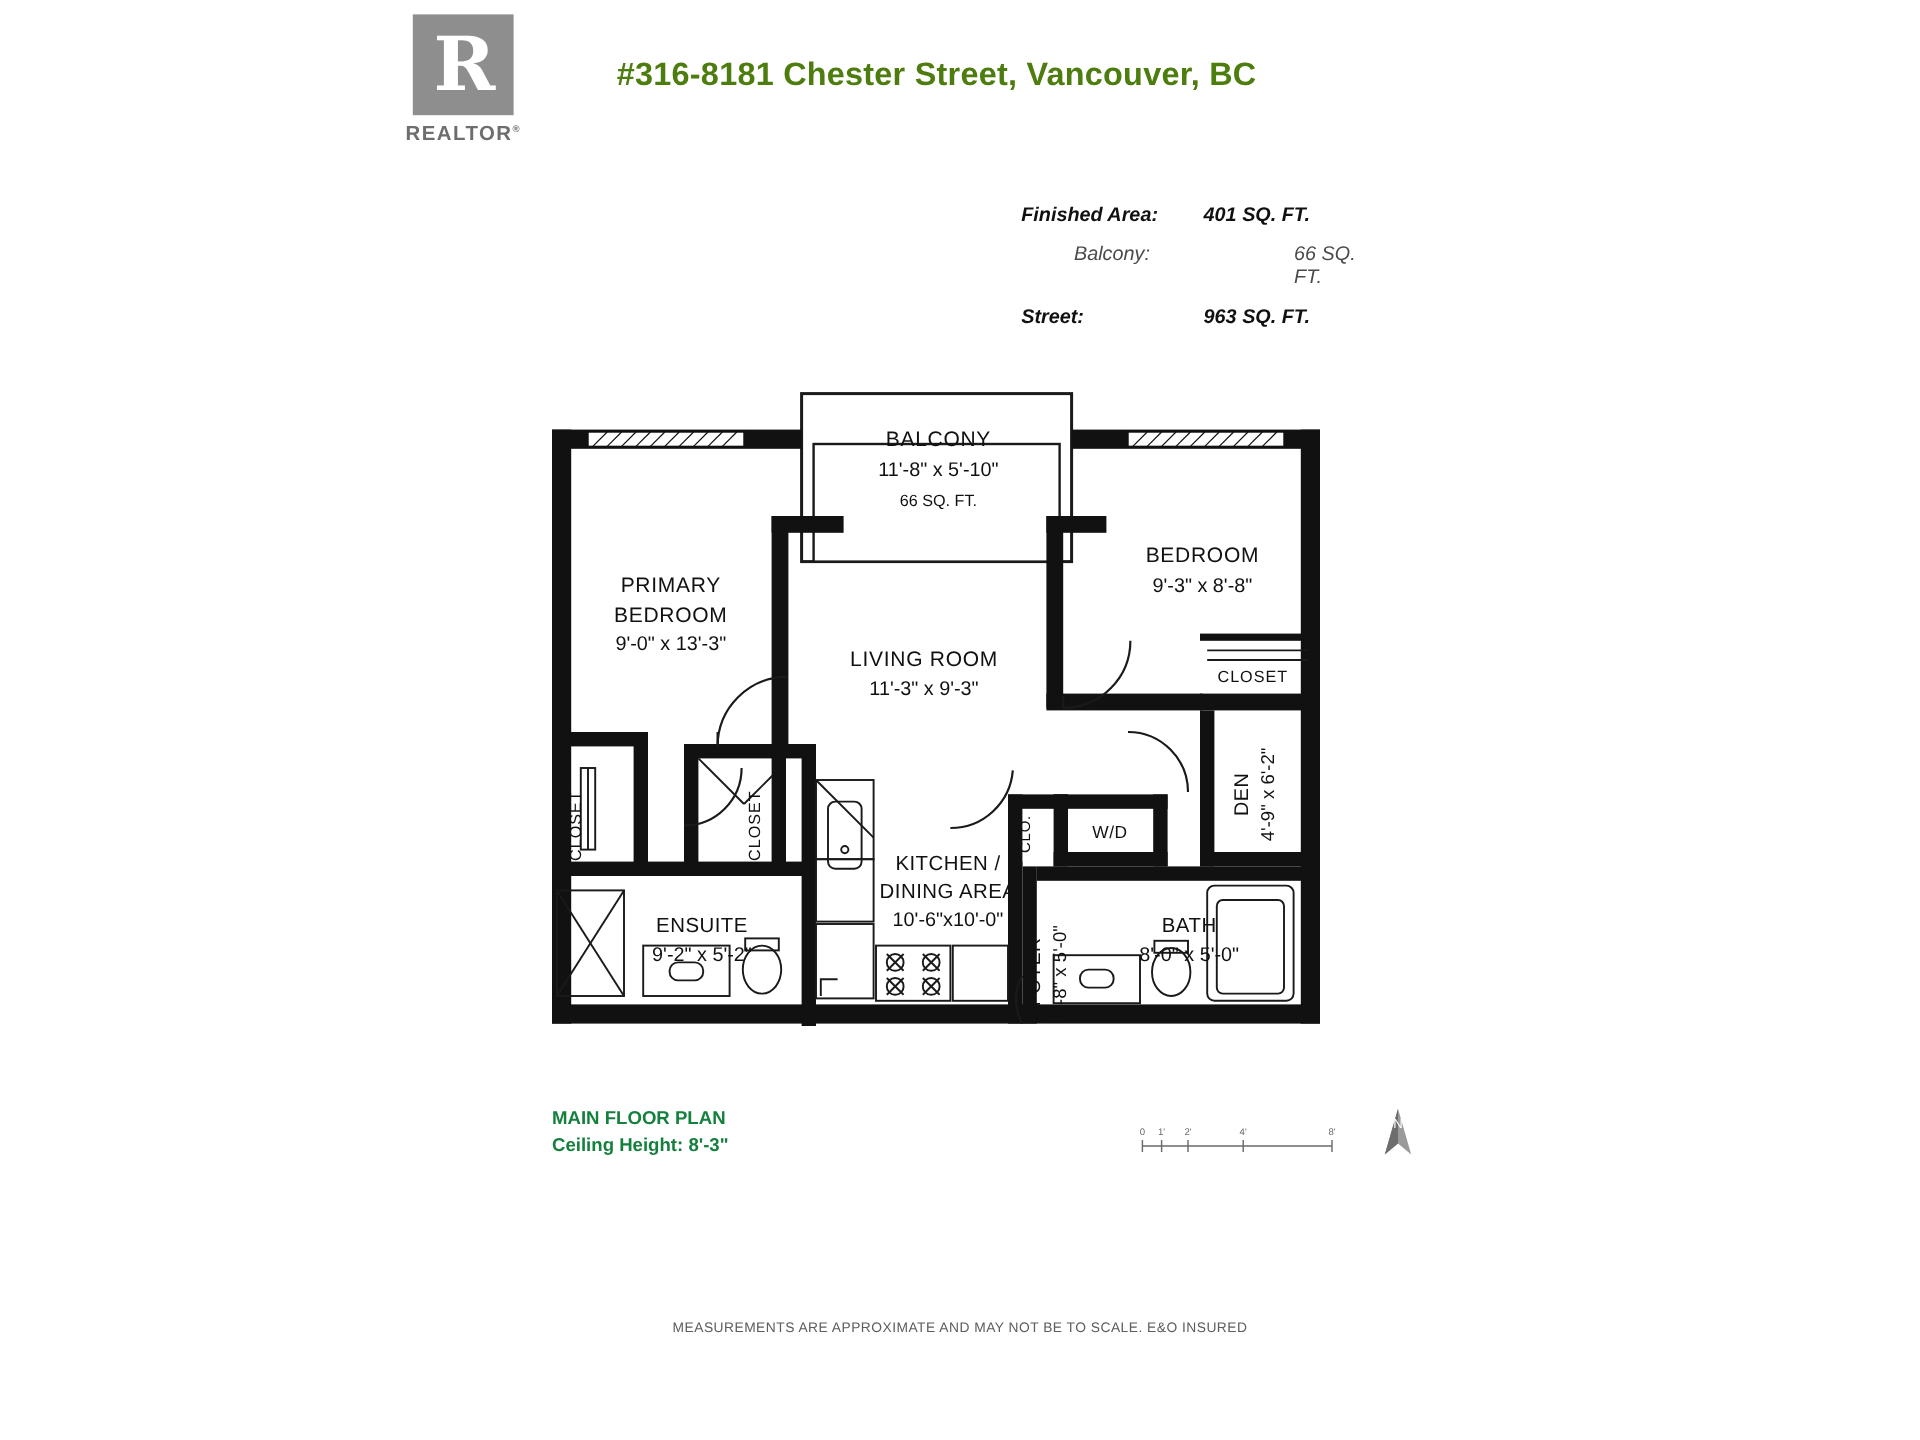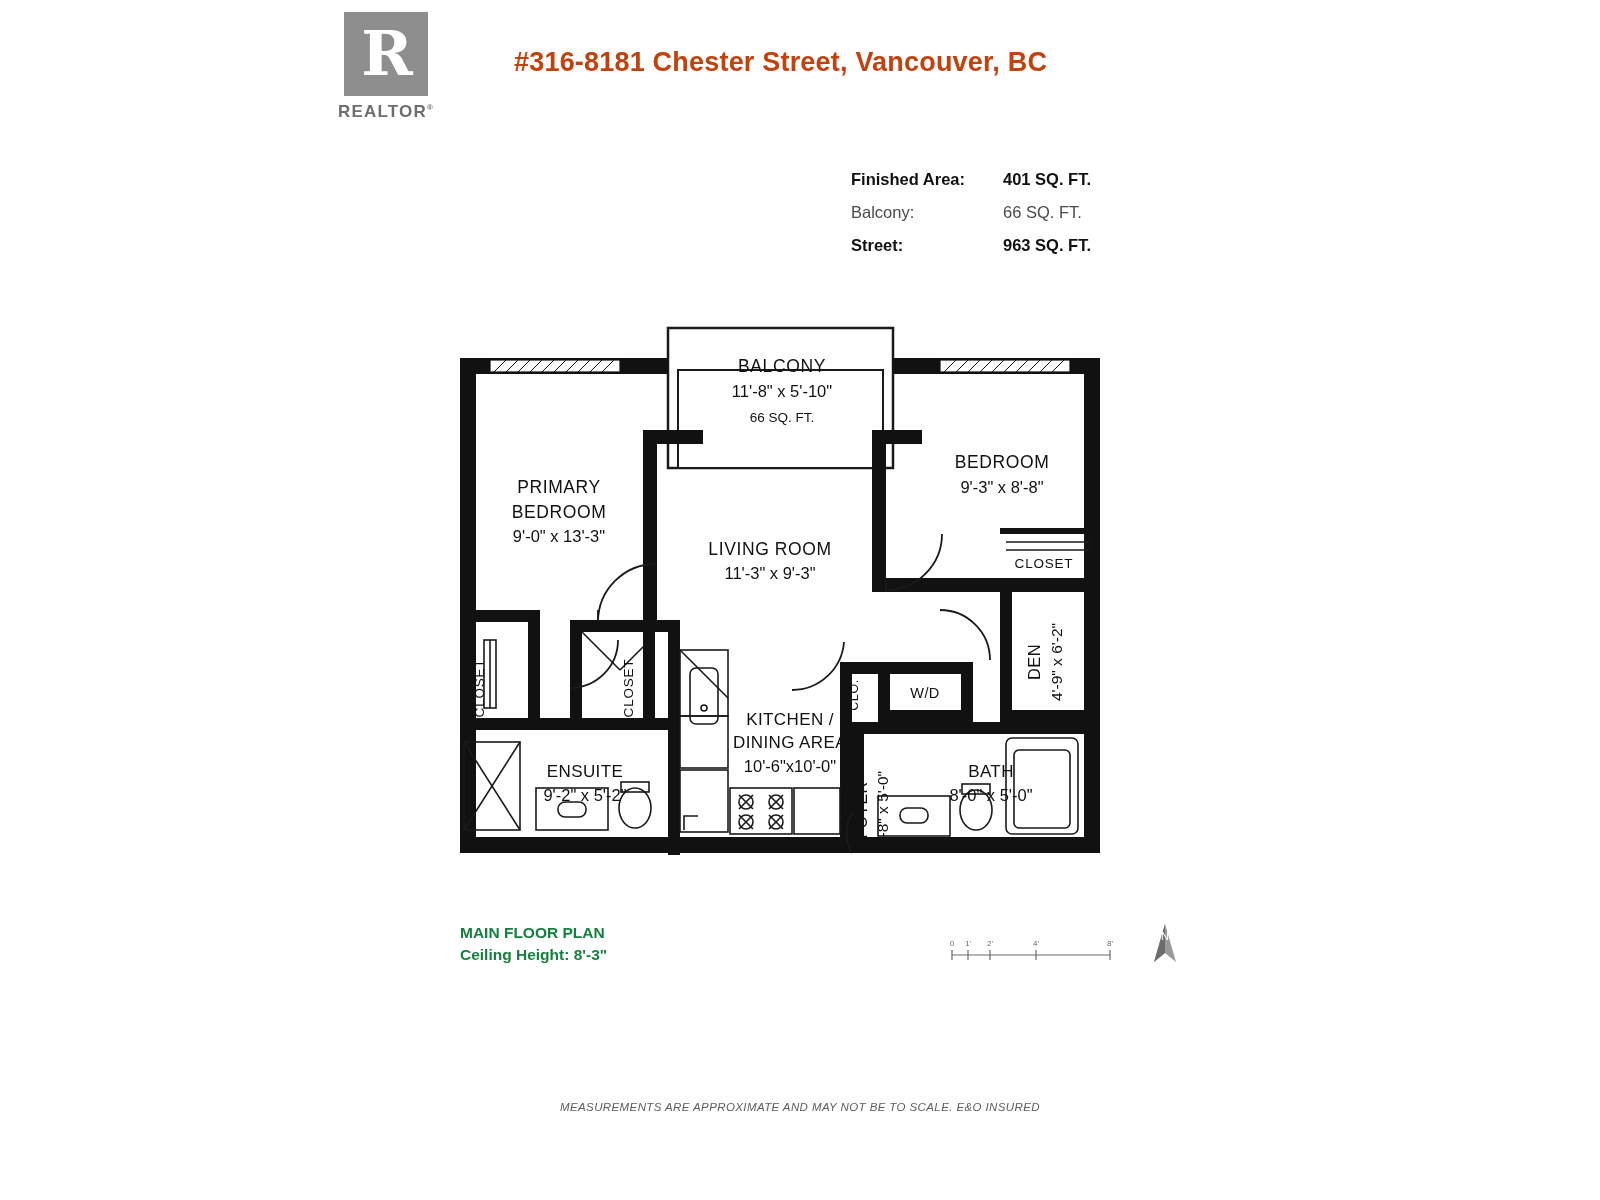--- a/index.html
+++ b/index.html
@@ -56,42 +56,43 @@
     font-size: 8px;
     vertical-align: super;
   }
   .page-title {
     position: absolute;
     left: 514px;
     top: 47px;
     font-size: 27px;
     font-weight: 700;
     letter-spacing: 0.2px;
-    color: #c2410c;
+    color: #4d7c0f;
     white-space: nowrap;
   }
 
   
   .area-block {
     position: absolute;
     left: 851px;
     top: 170px;
     width: 300px;
     font-size: 16.5px;
   }
   .area-row {
     display: flex;
     margin-bottom: 14px;
+    font-style: italic;
   }
   .area-row .lbl { width: 152px; }
   .area-row .val { }
   .area-row.strong .lbl,
   .area-row.strong .val { font-weight: 700; color: #111; }
   .area-row.light .lbl,
-  .area-row.light .val { font-weight: 400; color: #4a4a4a; }
+  .area-row.light .val { font-weight: 400; color: #4a4a4a; margin-left: 44px; }
 
   
   #plan {
     position: absolute;
     left: 440px;
     top: 310px;
   }
 
   
   .plan-caption {
@@ -120,21 +121,20 @@
   .disclaimer {
     position: absolute;
     left: 0;
     top: 1098px;
     width: 1600px;
     text-align: center;
     font-size: 11.5px;
     letter-spacing: 0.4px;
     color: #5d5d5d;
     line-height: 1.7;
-    font-style: italic;
   }
   .disclaimer div { white-space: nowrap; }
 </style>
 </head>
 <body>
 
 <div class="realtor-logo">
   <div class="realtor-mark">
     <div class="r-glyph">R</div>
   </div>

